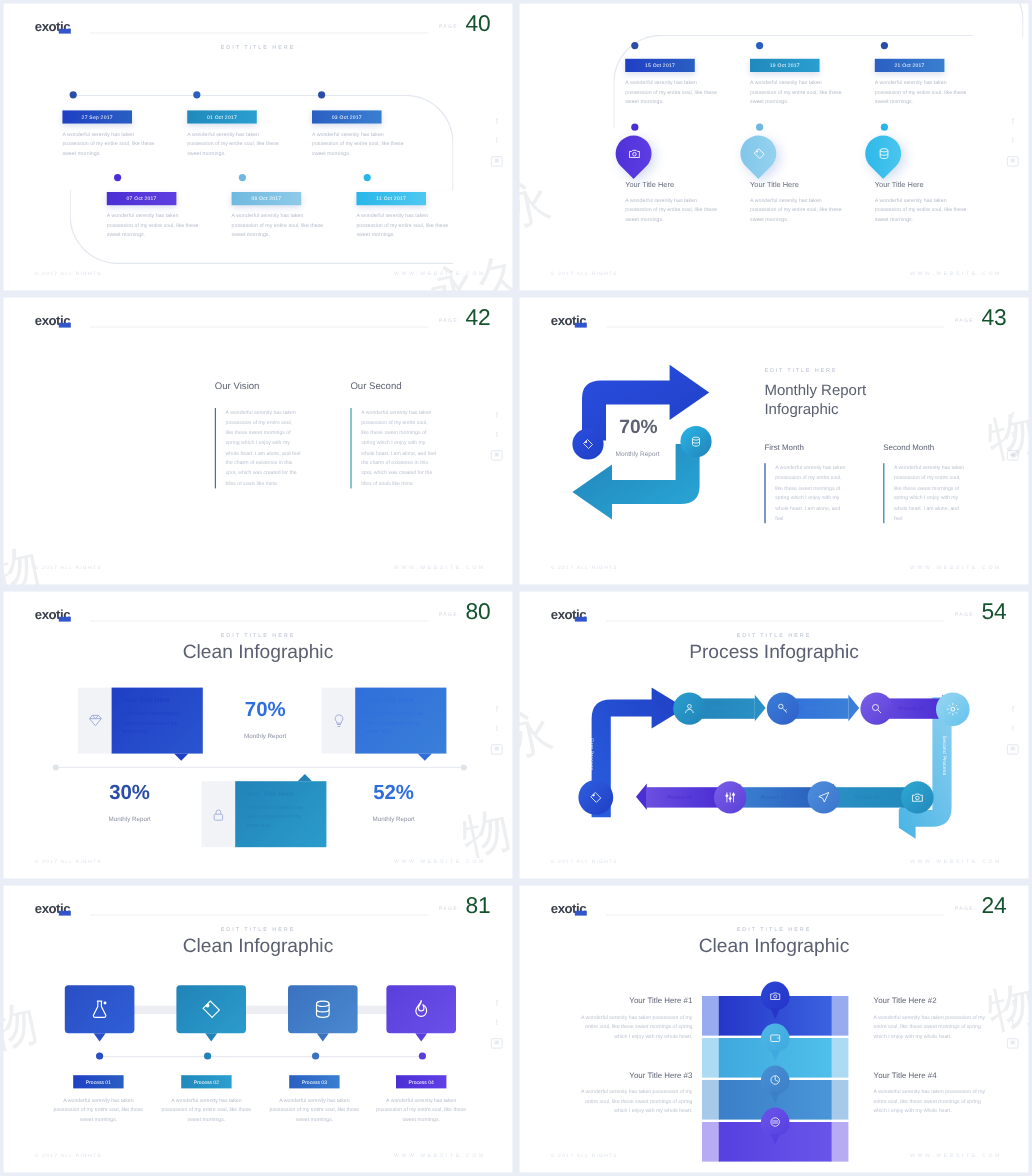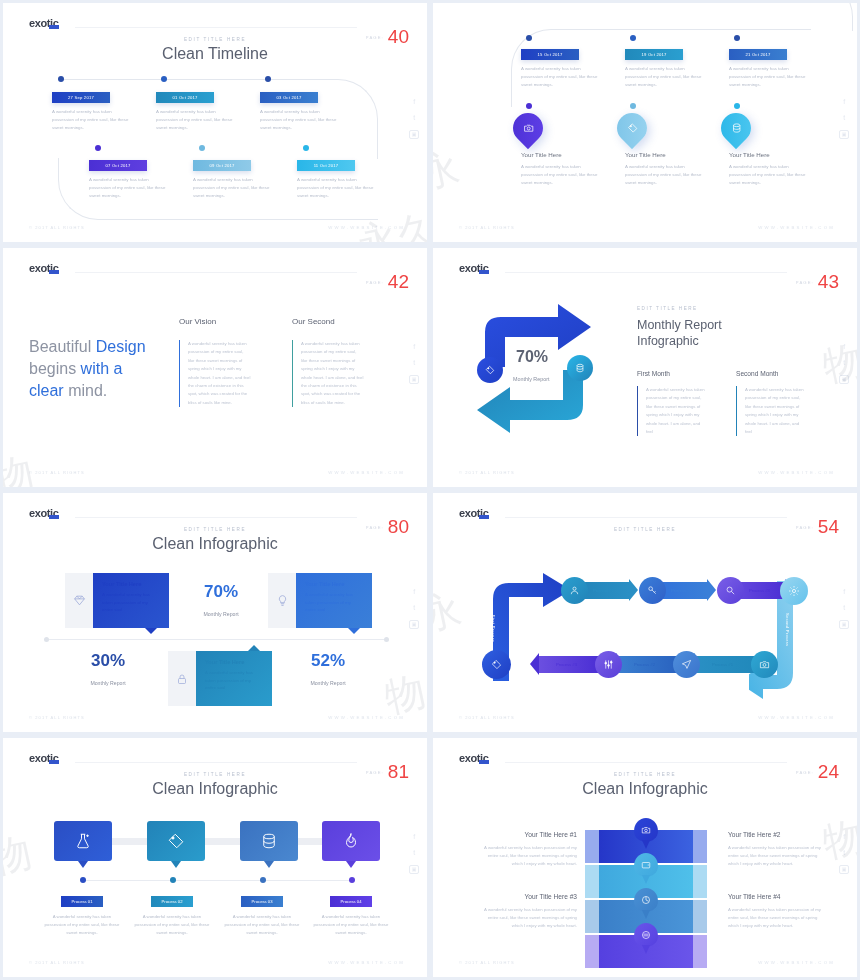--- a/index.html
+++ b/index.html
@@ -34,21 +34,21 @@
   }
   .logo-rule {
     position: absolute; left: 72px; top: 24px; right: 70px;
     height: 1px; background: #f0f2f6;
   }
   .pagewrap {
     position: absolute; right: 18px; top: 8px;
     display: flex; align-items: flex-end; gap: 4px;
   }
   .pagelabel { font-size: 4.2px; letter-spacing: 1.1px; color: #d2d7e2; padding-bottom: 6px; }
-  .pagenum { font-size: 19px; color: #ef4444; font-weight: 300; line-height: 1; margin-top: 16px; }
+  .pagenum { font-size: 19px; color: #14532d; font-weight: 300; line-height: 1; }
   .eyebrow {
     position: absolute; left: 0; right: 0; top: 34px;
     text-align: center; font-size: 4.6px; letter-spacing: 1.6px; color: #b9c0cf;
   }
   .slidetitle {
     position: absolute; left: 0; right: 0; top: 42px;
     text-align: center; font-size: 16px; color: #5a6070; font-weight: 400;
   }
   .social {
     position: absolute; right: 8px; top: 95px;
@@ -210,21 +210,20 @@
 <div class="grid">
 
   <div class="slide">
     <div class="logo"><span>exotic</span><span class="mark"></span></div>
     <div class="logo-rule"></div>
     <div class="pagewrap">
       <div class="pagelabel">PAGE:</div>
       <div class="pagenum">40</div>
     </div>
     <div class="eyebrow">EDIT TITLE HERE</div>
-    <div class="slidetitle">Clean Timeline</div>
 
     <div class="tl-track" style="left:55px;top:76px;width:320px;height:80px;border-right-width:1px;border-left:none;border-bottom:none;border-radius:0 40px 0 0;"></div>
     <div class="tl-track" style="left:55px;top:155px;width:320px;height:62px;border-left-width:1px;border-right:none;border-top:none;border-radius:0 0 0 40px;"></div>
 
     <div class="tl-dot" style="left:55px;top:73px;background:#2a4ea8;"></div>
     <div class="tl-dot" style="left:158px;top:73px;background:#2a5fc2;"></div>
     <div class="tl-dot" style="left:262px;top:73px;background:#2a4ea8;"></div>
     <div class="tl-dot" style="left:92px;top:142px;background:#4b2fd4;"></div>
     <div class="tl-dot" style="left:196px;top:142px;background:#6fb9e0;"></div>
     <div class="tl-dot" style="left:300px;top:142px;background:#29b6e8;"></div>
@@ -309,25 +308,20 @@
   </div>
 
   <div class="slide">
     <div class="logo"><span>exotic</span><span class="mark"></span></div>
     <div class="logo-rule"></div>
     <div class="pagewrap">
       <div class="pagelabel">PAGE:</div>
       <div class="pagenum">42</div>
     </div>
 
-    <div class="bigquote">
-      <span>Beautiful </span><b>Design</b><br>
-      <span>begins </span><b>with a</b><br>
-      <b>clear</b><span> mind.</span>
-    </div>
 
     <div class="colhead" style="left:176px;top:69px;">Our Vision</div>
     <div class="colbody" style="left:176px;top:92px;border-left:1.5px solid #2f6fdb;">A wonderful serenity has taken possession of my entire soul, like these sweet mornings of spring which I enjoy with my whole heart. I am alone, and feel the charm of existence in this spot, which was created for the bliss of souls like mine.</div>
 
     <div class="colhead" style="left:289px;top:69px;">Our Second</div>
     <div class="colbody" style="left:289px;top:92px;border-left:1.5px solid #3f9f9f;">A wonderful serenity has taken possession of my entire soul, like these sweet mornings of spring which I enjoy with my whole heart. I am alone, and feel the charm of existence in this spot, which was created for the bliss of souls like mine.</div>
 
     <div class="social">
       <span>f</span>
       <span>t</span>
@@ -466,20 +460,21 @@
   </div>
 
   <div class="slide">
     <div class="logo"><span>exotic</span><span class="mark"></span></div>
     <div class="logo-rule"></div>
     <div class="pagewrap">
       <div class="pagelabel">PAGE:</div>
       <div class="pagenum">54</div>
     </div>
     <div class="eyebrow">EDIT TITLE HERE</div>
+    <div class="slidetitle">Process Infographic</div>
 
     <svg width="110" height="130" style="position:absolute;left:52px;top:80px;">
       <defs>
           <linearGradient id="g45a" x1="0" y1="1" x2="1" y2="0">
             <stop offset="0" stop-color="#2a5fe0"></stop>
             <stop offset="1" stop-color="#1f3fc4"></stop>
           </linearGradient>
         </defs>
       <path d="M8 108 L8 26 Q8 10 24 10 L58 10 L58 0 L86 17 L58 34 L58 24 L24 24 L24 108 Z" fill="url(#g45a)"></path>
     </svg>

